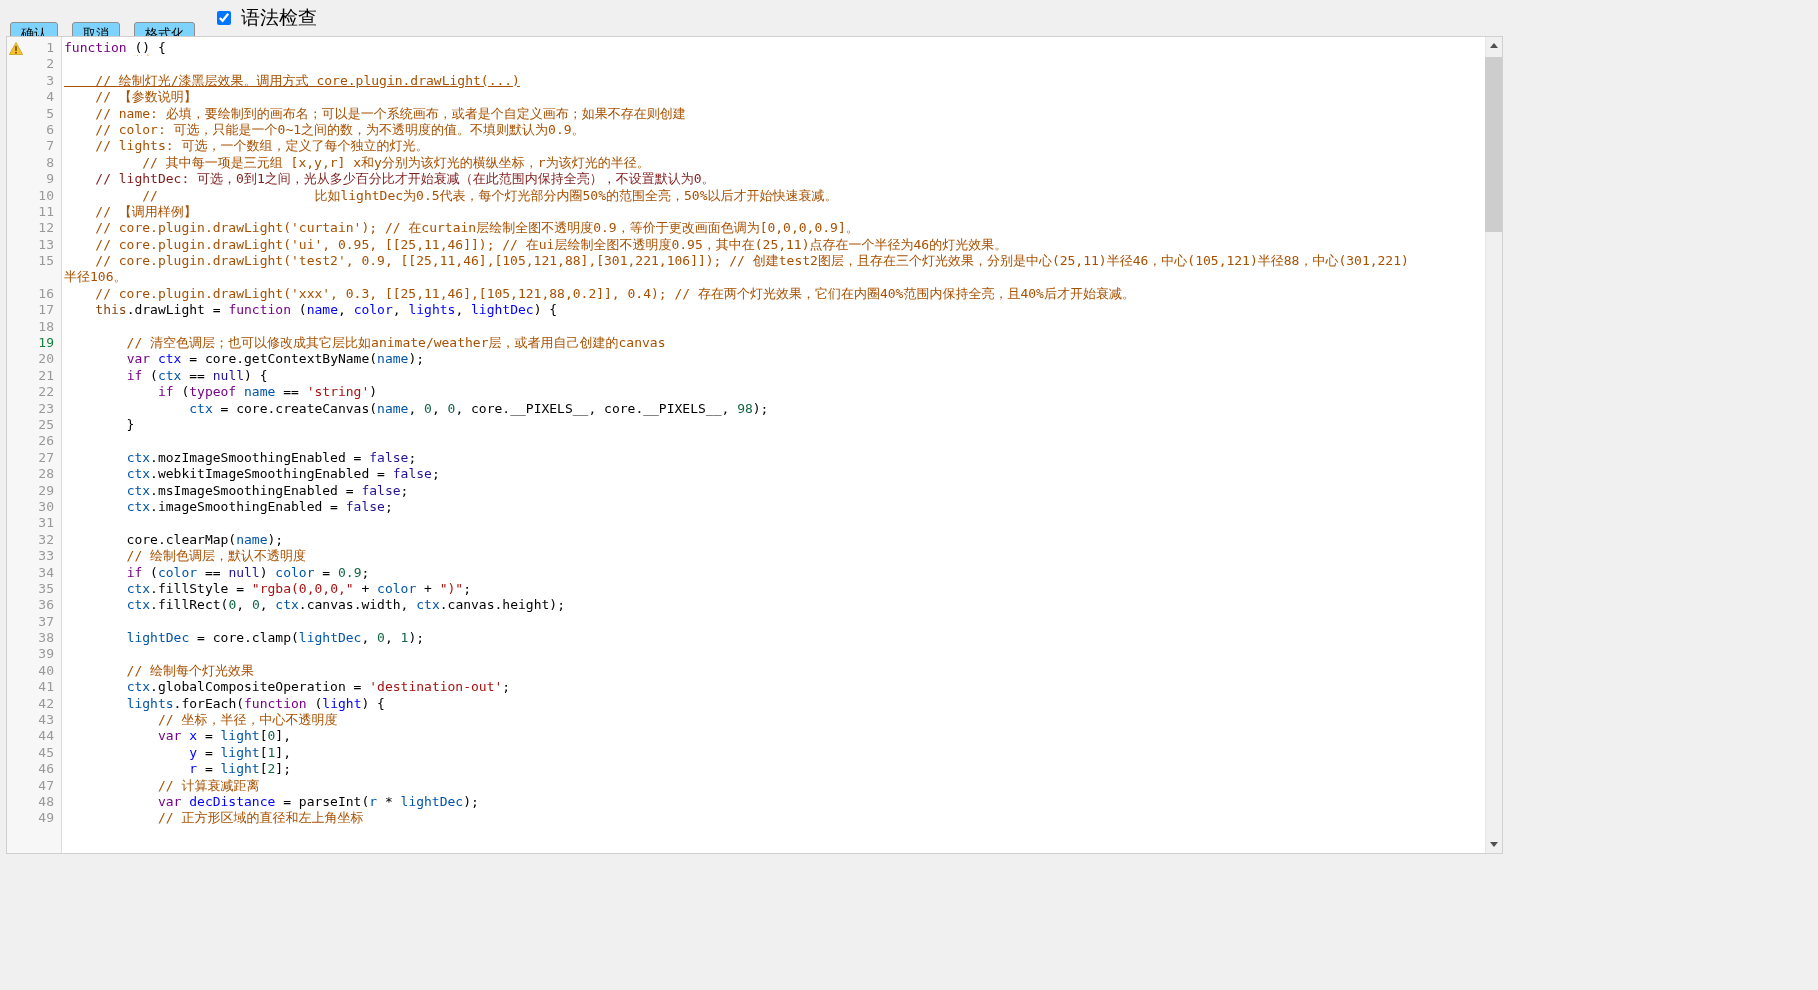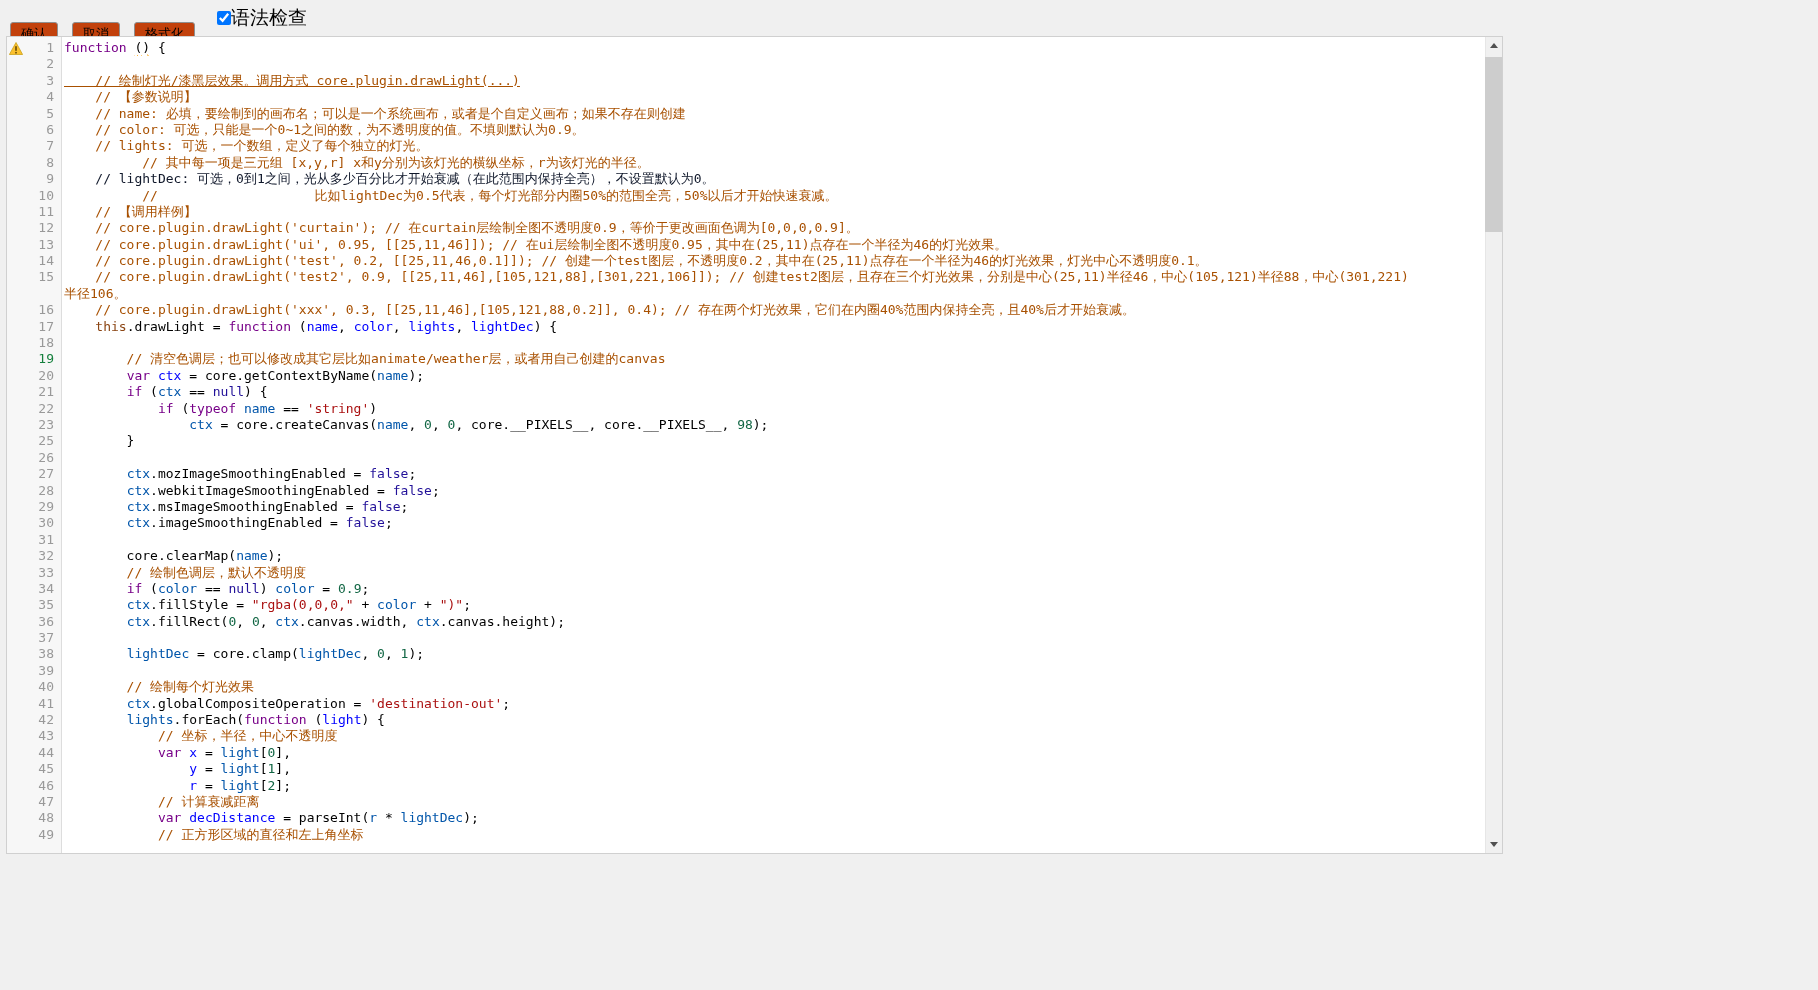--- a/index.html
+++ b/index.html
@@ -9,33 +9,33 @@
     font-family: "Liberation Sans", "DejaVu Sans", sans-serif;
     position: relative;
   }
 
   
   .toolbar {
     position: absolute; top: 0; left: 0; right: 0; height: 36px;
     display: flex; align-items: center; padding-left: 10px;
   }
   .tb-btn {
-    background: #c2410c;
+    background: #7dd3fc;
     border: 1px solid #8f8f8f;
     border-radius: 3px;
     font-family: "Liberation Sans", "DejaVu Sans", sans-serif;
     font-size: 13px; color: #000;
     padding: 4px 10px; margin-right: 14px;
     line-height: 14px;
     cursor: pointer;
     margin-top: 32px;
   }
   .syntax-wrap { display: flex; align-items: center; margin-left: 8px; }
   .syntax-wrap input { width: 14px; height: 14px; }
-  .syntax-label { font-size: 19px; color: #000; margin-left: 0; }
+  .syntax-label { font-size: 19px; color: #000; margin-left: 10px; }
 
   
   .editor {
     position: absolute; left: 6px; top: 36px;
     width: 1497px; height: 818px;
     background: #fff; border: 1px solid #d0d0d0;
     overflow: hidden;
   }
   .gutter-bg {
     position: absolute; left: 0; top: 0; bottom: 0; width: 55px;
@@ -133,46 +133,41 @@
         <span class="cell-code"><span style="color: rgb(168, 80, 0);">    // lights: 可选，一个数组，定义了每个独立的灯光。</span></span>
       </div>
       <div class="code-row">
         <span class="cell-marker"></span>
         <span class="cell-ln" style="color: rgb(153, 153, 153);">8</span>
         <span class="cell-code"><span style="color: rgb(168, 80, 0);">          // 其中每一项是三元组 [x,y,r] x和y分别为该灯光的横纵坐标，r为该灯光的半径。</span></span>
       </div>
       <div class="code-row">
         <span class="cell-marker"></span>
         <span class="cell-ln" style="color: rgb(153, 153, 153);">9</span>
-        <span class="cell-code"><span style="color: #0f172a;">    // lightDec: 可选，0到1之间，光从多少百分比才开始衰减（在此范围内保持全亮），不设置默认为0。</span></span>
+        <span class="cell-code"><span style="color: #7f1d1d;">    // lightDec: 可选，0到1之间，光从多少百分比才开始衰减（在此范围内保持全亮），不设置默认为0。</span></span>
       </div>
       <div class="code-row">
         <span class="cell-marker"></span>
         <span class="cell-ln" style="color: rgb(153, 153, 153);">10</span>
         <span class="cell-code"><span style="color: rgb(168, 80, 0);">          //                    比如lightDec为0.5代表，每个灯光部分内圈50%的范围全亮，50%以后才开始快速衰减。</span></span>
       </div>
       <div class="code-row">
         <span class="cell-marker"></span>
         <span class="cell-ln" style="color: rgb(153, 153, 153);">11</span>
         <span class="cell-code"><span style="color: rgb(168, 80, 0);">    // 【调用样例】</span></span>
       </div>
       <div class="code-row">
         <span class="cell-marker"></span>
         <span class="cell-ln" style="color: rgb(153, 153, 153);">12</span>
         <span class="cell-code"><span style="color: rgb(168, 80, 0);">    // core.plugin.drawLight('curtain'); // 在curtain层绘制全图不透明度0.9，等价于更改画面色调为[0,0,0,0.9]。</span></span>
       </div>
       <div class="code-row">
         <span class="cell-marker"></span>
         <span class="cell-ln" style="color: rgb(153, 153, 153);">13</span>
         <span class="cell-code"><span style="color: rgb(168, 80, 0);">    // core.plugin.drawLight('ui', 0.95, [[25,11,46]]); // 在ui层绘制全图不透明度0.95，其中在(25,11)点存在一个半径为46的灯光效果。</span></span>
-      </div>
-      <div class="code-row">
-        <span class="cell-marker"></span>
-        <span class="cell-ln" style="color: rgb(153, 153, 153);">14</span>
-        <span class="cell-code"><span style="color: rgb(168, 80, 0);">    // core.plugin.drawLight('test', 0.2, [[25,11,46,0.1]]); // 创建一个test图层，不透明度0.2，其中在(25,11)点存在一个半径为46的灯光效果，灯光中心不透明度0.1。</span></span>
       </div>
       <div class="code-row">
         <span class="cell-marker"></span>
         <span class="cell-ln" style="color: rgb(153, 153, 153);">15</span>
         <span class="cell-code"><span style="color: rgb(168, 80, 0);">    // core.plugin.drawLight('test2', 0.9, [[25,11,46],[105,121,88],[301,221,106]]); // 创建test2图层，且存在三个灯光效果，分别是中心(25,11)半径46，中心(105,121)半径88，中心(301,221)</span></span>
       </div>
       <div class="code-row">
         <span class="cell-marker"></span>
         <span class="cell-ln" style="color: rgb(153, 153, 153);"></span>
         <span class="cell-code"><span style="color: rgb(168, 80, 0);">半径106。</span></span>

